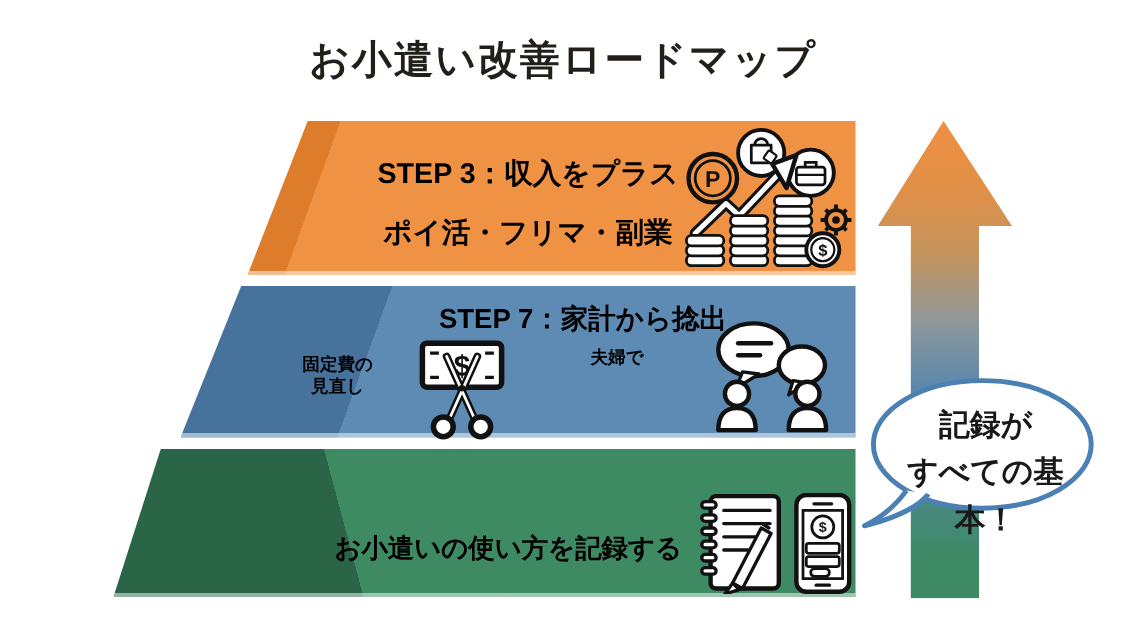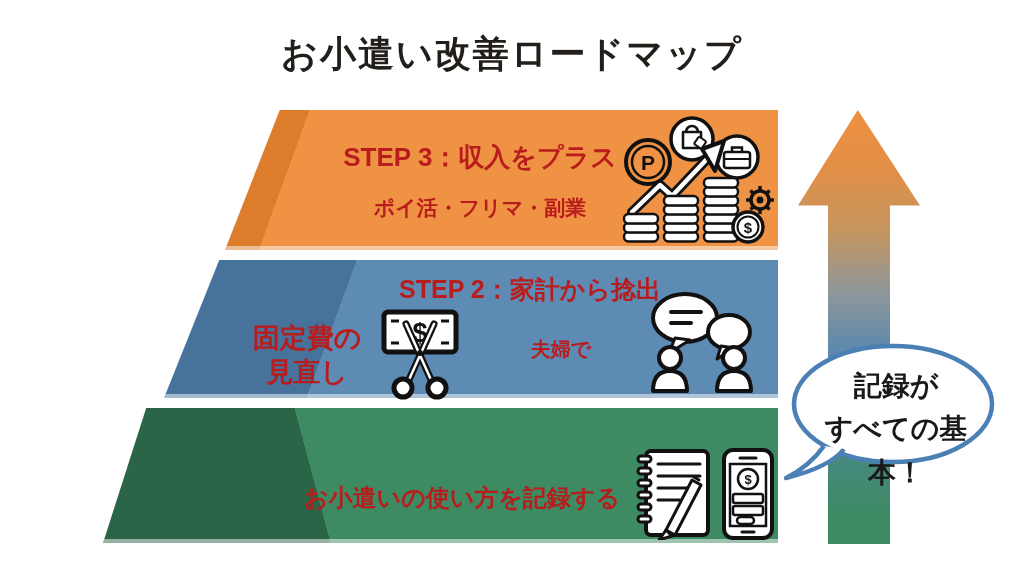--- a/index.html
+++ b/index.html
@@ -26,26 +26,26 @@
       linear-gradient(to top, rgba(255,255,255,.5) 0 4px, rgba(255,255,255,0) 4px),
       linear-gradient(110deg,#47729c 0 29%,#5e8bb4 29%);
   }
   .band-step1{
     left:103px;top:408px;width:675px;height:135px;
     clip-path:polygon(6.4% 0,100% 0,100% 100%,0 100%);
     background:
       linear-gradient(to top, rgba(255,255,255,.5) 0 4px, rgba(255,255,255,0) 4px),
       linear-gradient(75deg,#2b6548 0 32%,#3e8a62 32%);
   }
-  .band-text{position:absolute;color:#b91c1c;font-weight:bold;text-align:center;}
+  .band-text{position:absolute;color:#000000;font-weight:bold;text-align:center;}
   .step3-heading{left:318px;top:140px;width:324px;font-size:26px;}
-  .step3-sub{left:318px;top:194px;width:324px;font-size:21px;}
+  .step3-sub{left:318px;top:194px;width:324px;font-size:26px;}
   .step2-heading{left:370px;top:273px;width:320px;font-size:25px;}
-  .step2-left{left:237px;top:322px;width:140px;font-size:27px;line-height:1.25;}
-  .step2-right{left:490px;top:337px;width:142px;font-size:20px;line-height:1.25;}
+  .step2-left{left:237px;top:322px;width:140px;font-size:16px;line-height:1.25;}
+  .step2-right{left:490px;top:316px;width:142px;font-size:16px;line-height:1.25;}
   .step1-heading{left:295px;top:428px;width:360px;font-size:25px;}
   .step1-sub{left:282px;top:482px;width:360px;font-size:24px;}
   .icon-svg{position:absolute;}
   .arrow{
     position:absolute;left:798px;top:110px;width:122px;height:434px;
     clip-path:polygon(49% 0,100% 22%,75.4% 22%,75.4% 100%,24.6% 100%,24.6% 22%,0% 22%);
     background:linear-gradient(180deg,#ef9042 0%,#e18f47 14%,#c4955f 28%,#8f979a 42%,#5d89ac 55%,#4b7fa5 66%,#47897f 80%,#3e8a64 93%,#3e8a64 100%);
   }
   .bubble-svg{position:absolute;left:780px;top:336px;width:232px;height:152px;}
   .bubble-text{
@@ -131,21 +131,21 @@
         <line x1="149.5" y1="75.5" x2="146" y2="79"></line>
           <line x1="134" y1="91" x2="130.5" y2="94.5"></line>
       </g>
       <circle cx="140" cy="85" r="3.5" fill="#111"></circle>
       <circle cx="128" cy="112" r="15" fill="#fff" stroke="#111" stroke-width="3.5"></circle>
       <circle cx="128" cy="112" r="10.5" fill="none" stroke="#111" stroke-width="2"></circle>
       <text x="128" y="118" text-anchor="middle" font-size="15" font-weight="bold" fill="#111">$</text>
     </g>
   </svg>
 
-  <div class="band-text step2-heading">STEP 2：家計から捻出</div>
+  <div class="band-text step2-heading">STEP 7：家計から捻出</div>
   <div class="band-text step2-left">
     <span>固定費の</span><br>
     <span>見直し</span>
   </div>
   <div class="band-text step2-right">
     <span>夫婦で</span><br>
   </div>
 
   <svg class="icon-svg" style="left:372px;top:306px" width="95" height="94" viewBox="0 0 95 94">
     <rect x="12" y="6" width="72" height="40" rx="4" fill="#fff" stroke="#111" stroke-width="5"></rect>

